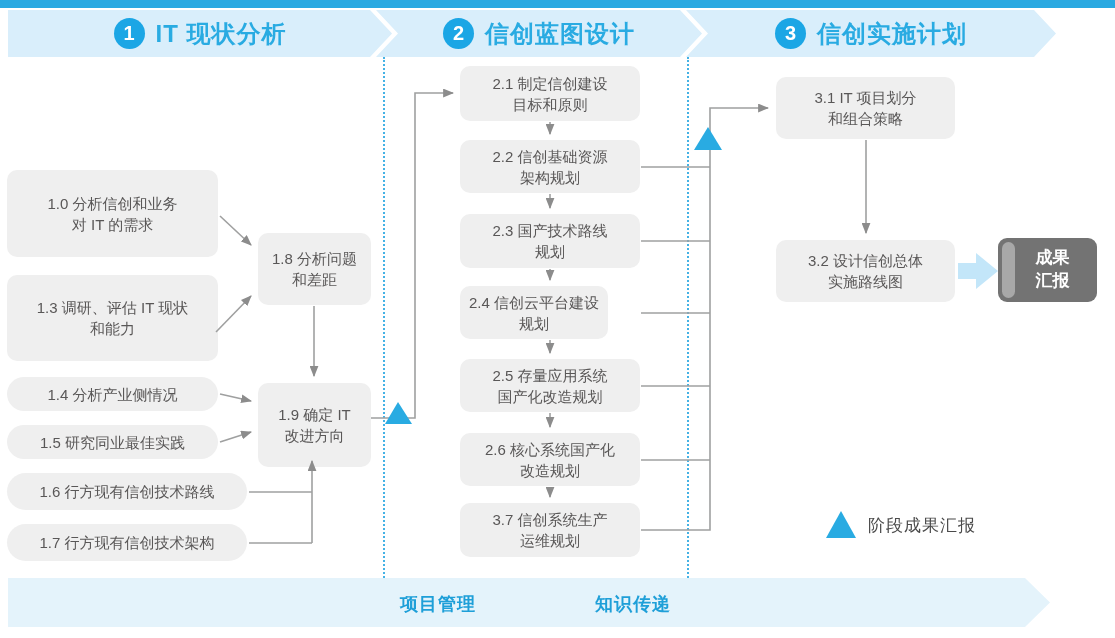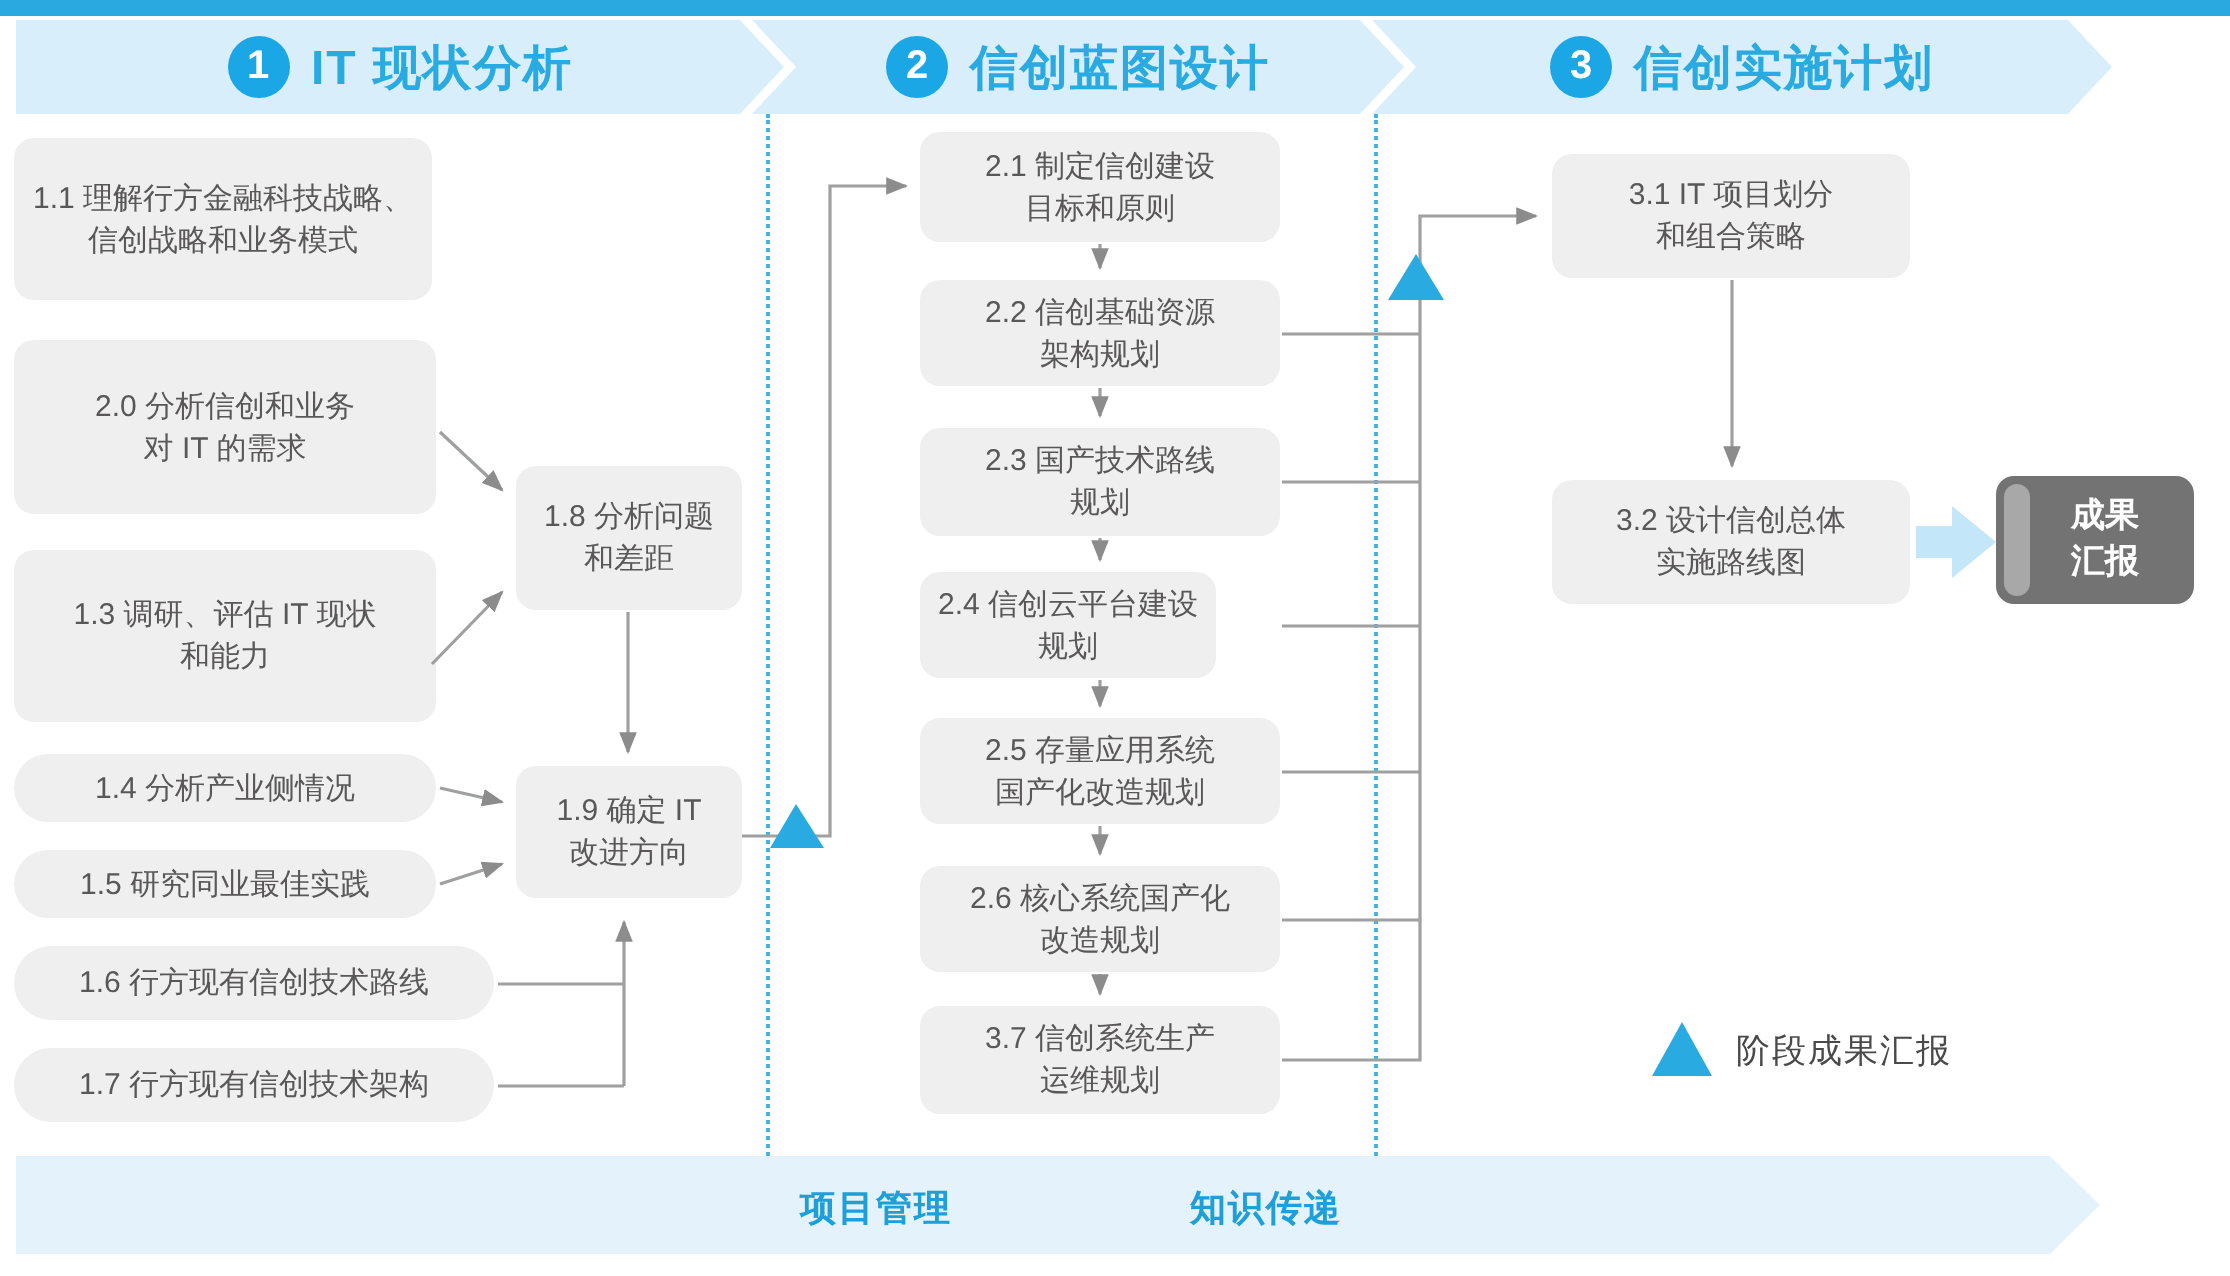--- a/index.html
+++ b/index.html
@@ -29,21 +29,21 @@
   }
   .pill{border-radius:19px;}
   .s11{left:7px;top:69px;width:209px;height:81px;}
   .s12{left:7px;top:170px;width:211px;height:87px;}
   .s13{left:7px;top:275px;width:211px;height:86px;}
   .s14{left:7px;top:377px;width:211px;height:34px;}
   .s15{left:7px;top:425px;width:211px;height:34px;}
   .s16{left:7px;top:473px;width:240px;height:37px;}
   .s17{left:7px;top:524px;width:240px;height:37px;}
   .s18{left:258px;top:233px;width:113px;height:72px;}
-  .s19{left:258px;top:383px;width:113px;height:66px;}
+  .s19{left:258px;top:383px;width:113px;height:84px;}
   .s21{left:460px;top:66px;width:180px;height:55px;}
   .s22{left:460px;top:140px;width:180px;height:53px;}
   .s23{left:460px;top:214px;width:180px;height:54px;}
   .s24{left:460px;top:286px;width:148px;height:53px;}
   .s25{left:460px;top:359px;width:180px;height:53px;}
   .s26{left:460px;top:433px;width:180px;height:53px;}
   .s27{left:460px;top:503px;width:180px;height:54px;}
   .s31{left:776px;top:77px;width:179px;height:62px;}
   .s32{left:776px;top:240px;width:179px;height:62px;}
   .result-box{
@@ -78,23 +78,21 @@
     <span class="phase-label">信创蓝图设计</span>
   </div>
   <div class="band band3">
     <span class="phase-num">3</span>
     <span class="phase-label">信创实施计划</span>
   </div>
 
   <div class="dotted dot1"></div>
   <div class="dotted dot2"></div>
 
-  <div class="box s11">1.1 理解行方金融科技战略、
-信创战略和业务模式</div>
-  <div class="box s12">2.0 分析信创和业务
+  <div class="box s12">1.0 分析信创和业务
 对 IT 的需求</div>
   <div class="box s13">1.3 调研、评估 IT 现状
 和能力</div>
   <div class="box pill s14">1.4 分析产业侧情况</div>
   <div class="box pill s15">1.5 研究同业最佳实践</div>
   <div class="box pill s16">1.6 行方现有信创技术路线</div>
   <div class="box pill s17">1.7 行方现有信创技术架构</div>
   <div class="box s18">1.8 分析问题
 和差距</div>
   <div class="box s19">1.9 确定 IT

